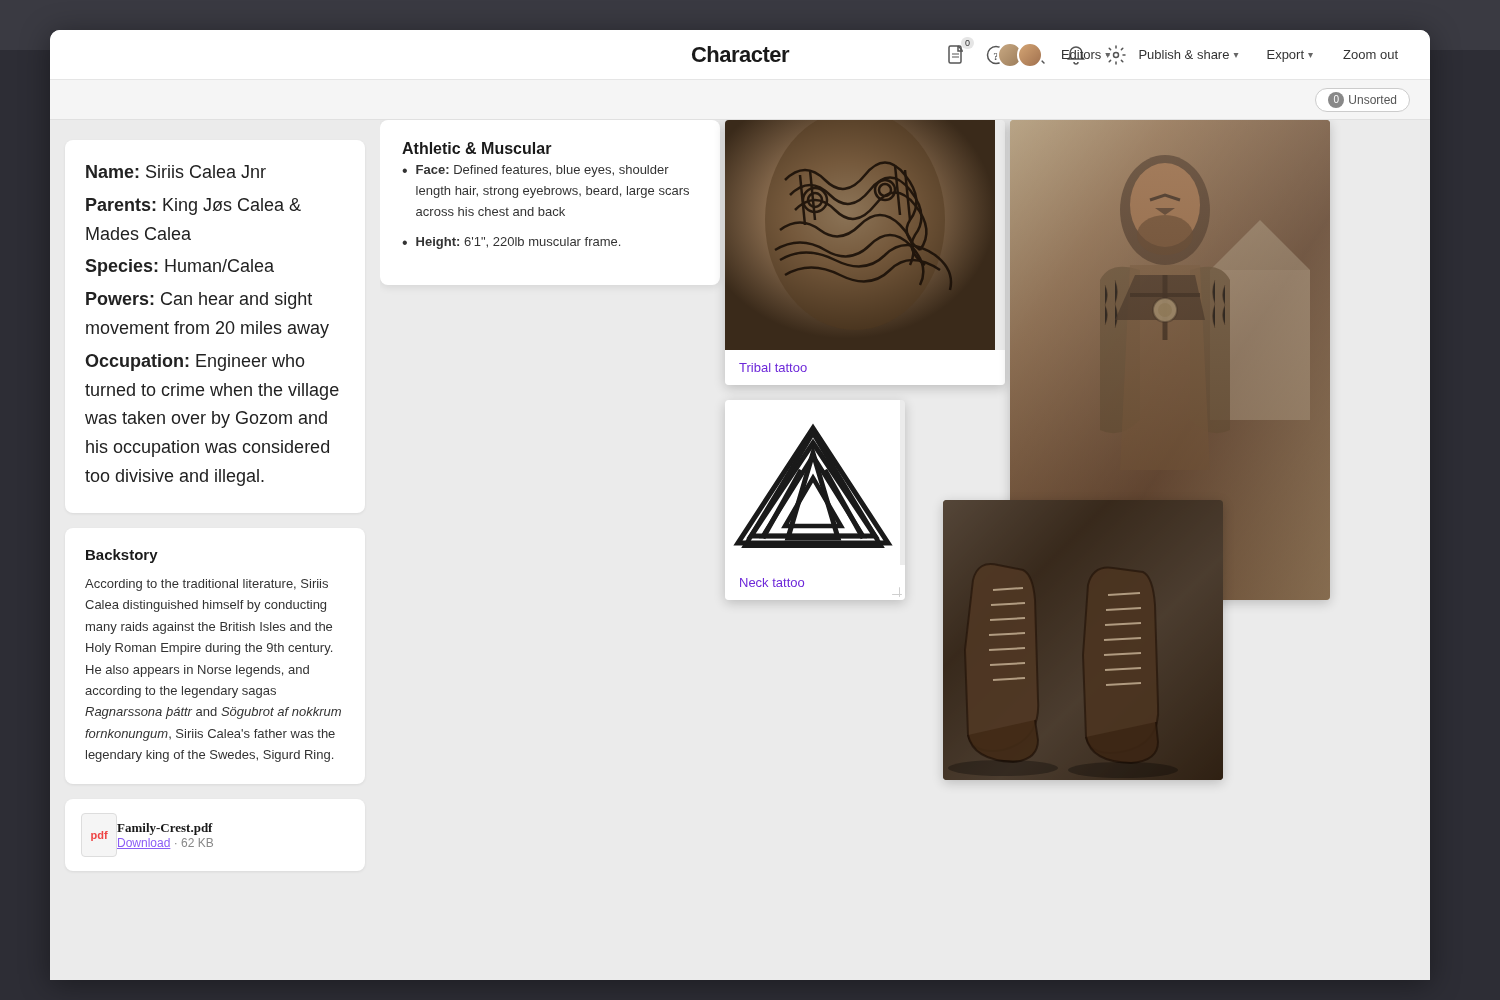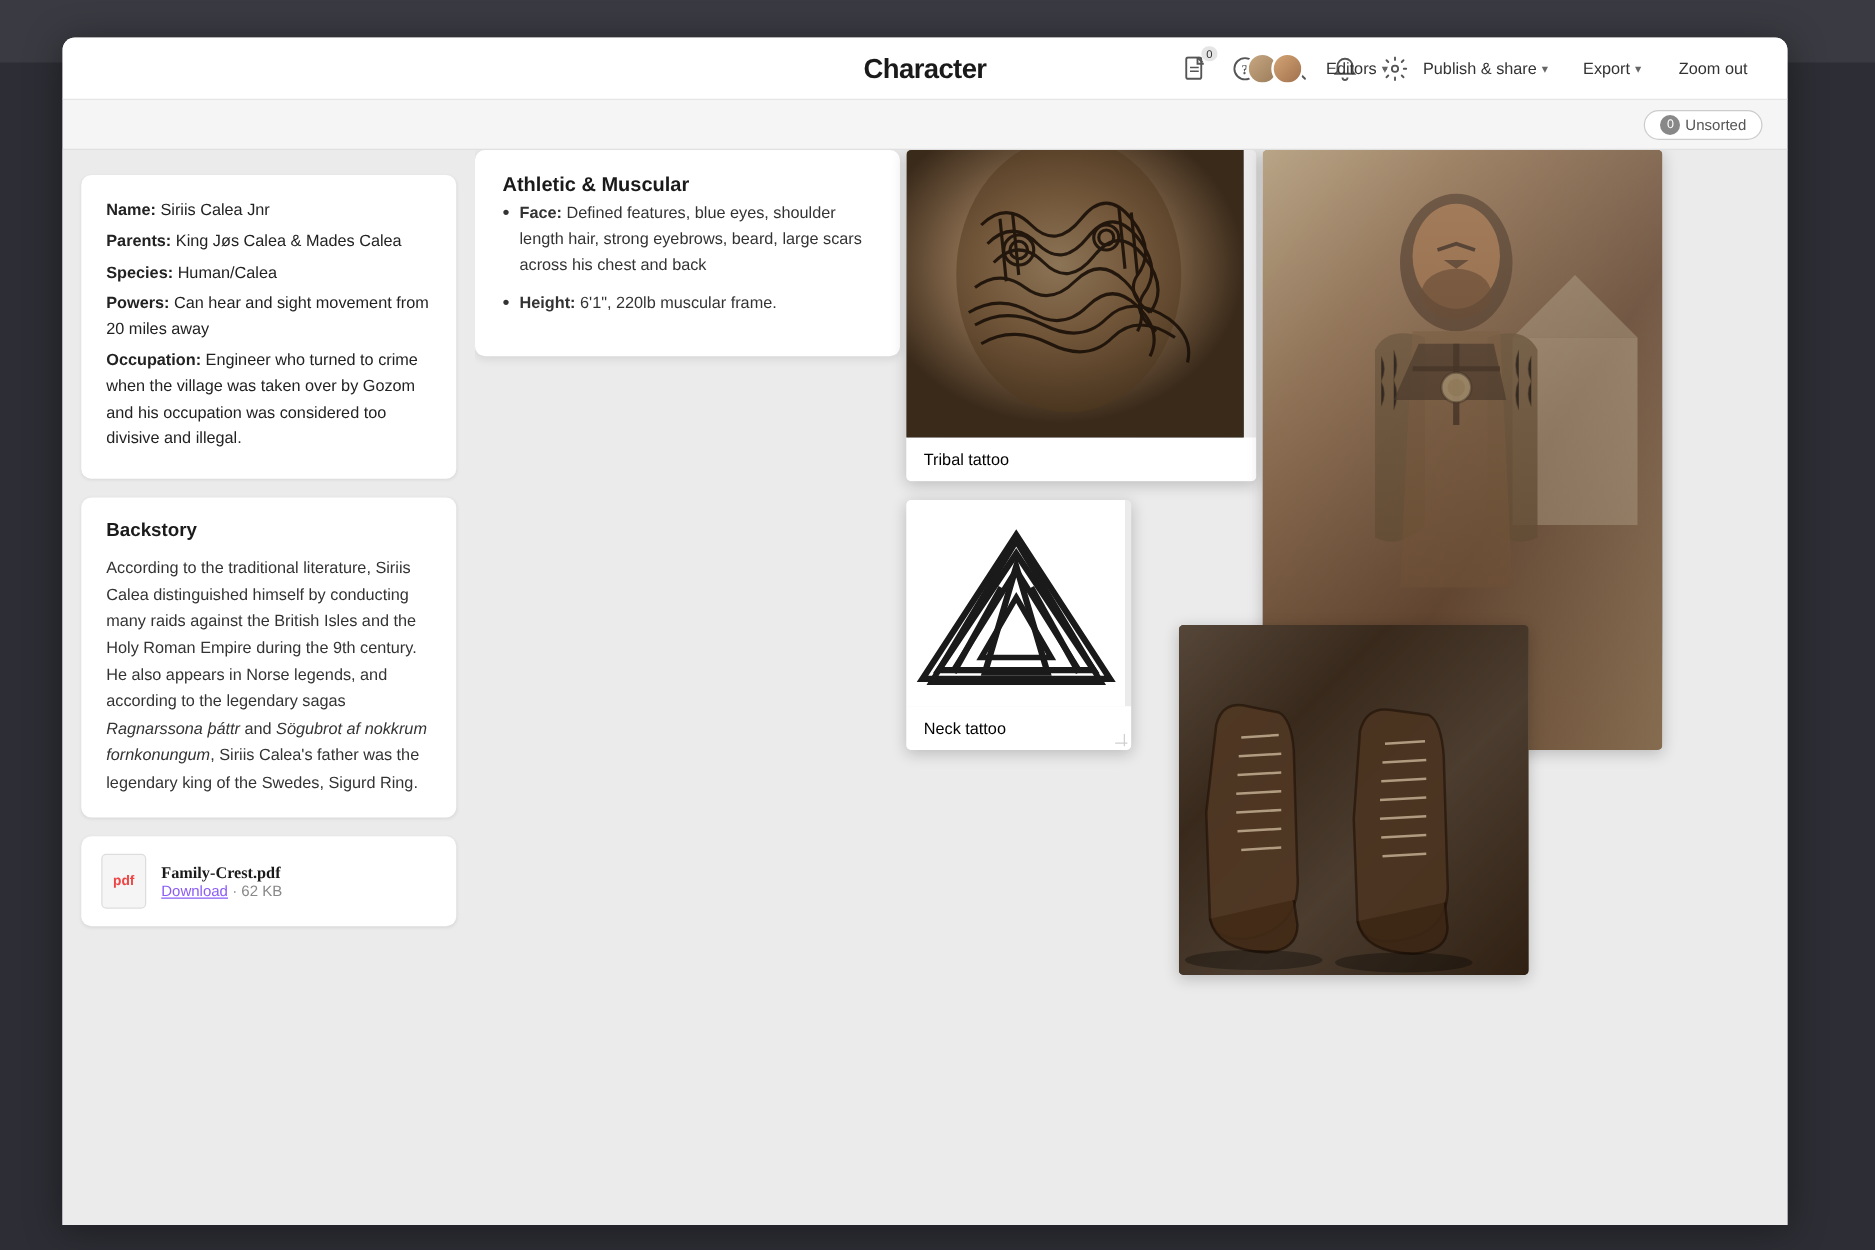--- a/index.html
+++ b/index.html
@@ -178,21 +178,21 @@
       gap: 15px;
       background: #ebebeb;
     }
     .info-card {
       background: #fff;
       border-radius: 8px;
       padding: 18px 20px;
       box-shadow: 0 1px 3px rgba(0,0,0,0.08);
     }
     .info-row {
-      font-size: 13px;
+      font-size: 18px;
       line-height: 1.6;
       color: #222;
       margin-bottom: 4px;
     }
     .info-row .label {
       font-weight: 700;
     }
     .backstory-title {
       font-size: 15px;
       font-weight: 700;
@@ -206,21 +206,20 @@
     }
     .backstory-text em {
       font-style: italic;
     }
     .file-card {
       background: #fff;
       border-radius: 8px;
       padding: 14px 16px;
       display: flex;
       align-items: center;
-      gap: 12px;
       box-shadow: 0 1px 3px rgba(0,0,0,0.08);
     }
     .pdf-icon {
       width: 36px;
       height: 44px;
       background: #f5f5f5;
       border-radius: 4px;
       display: flex;
       align-items: center;
       justify-content: center;
@@ -292,21 +291,21 @@
     .image-card {
       position: absolute;
       border-radius: 4px;
       overflow: hidden;
       box-shadow: 0 3px 12px rgba(0,0,0,0.2);
     }
     .image-card .caption {
       background: #fff;
       padding: 10px 14px;
       font-size: 13px;
-      color: #000000;
+      color: #6d28d9;
     }
     
     .tribal-img {
       width: 270px;
       height: 230px;
       background: linear-gradient(160deg, #b8b0a8 0%, #7a7068 30%, #4a4540 60%, #2a2520 100%);
       position: relative;
       overflow: hidden;
     }
     .tribal-img::before {

